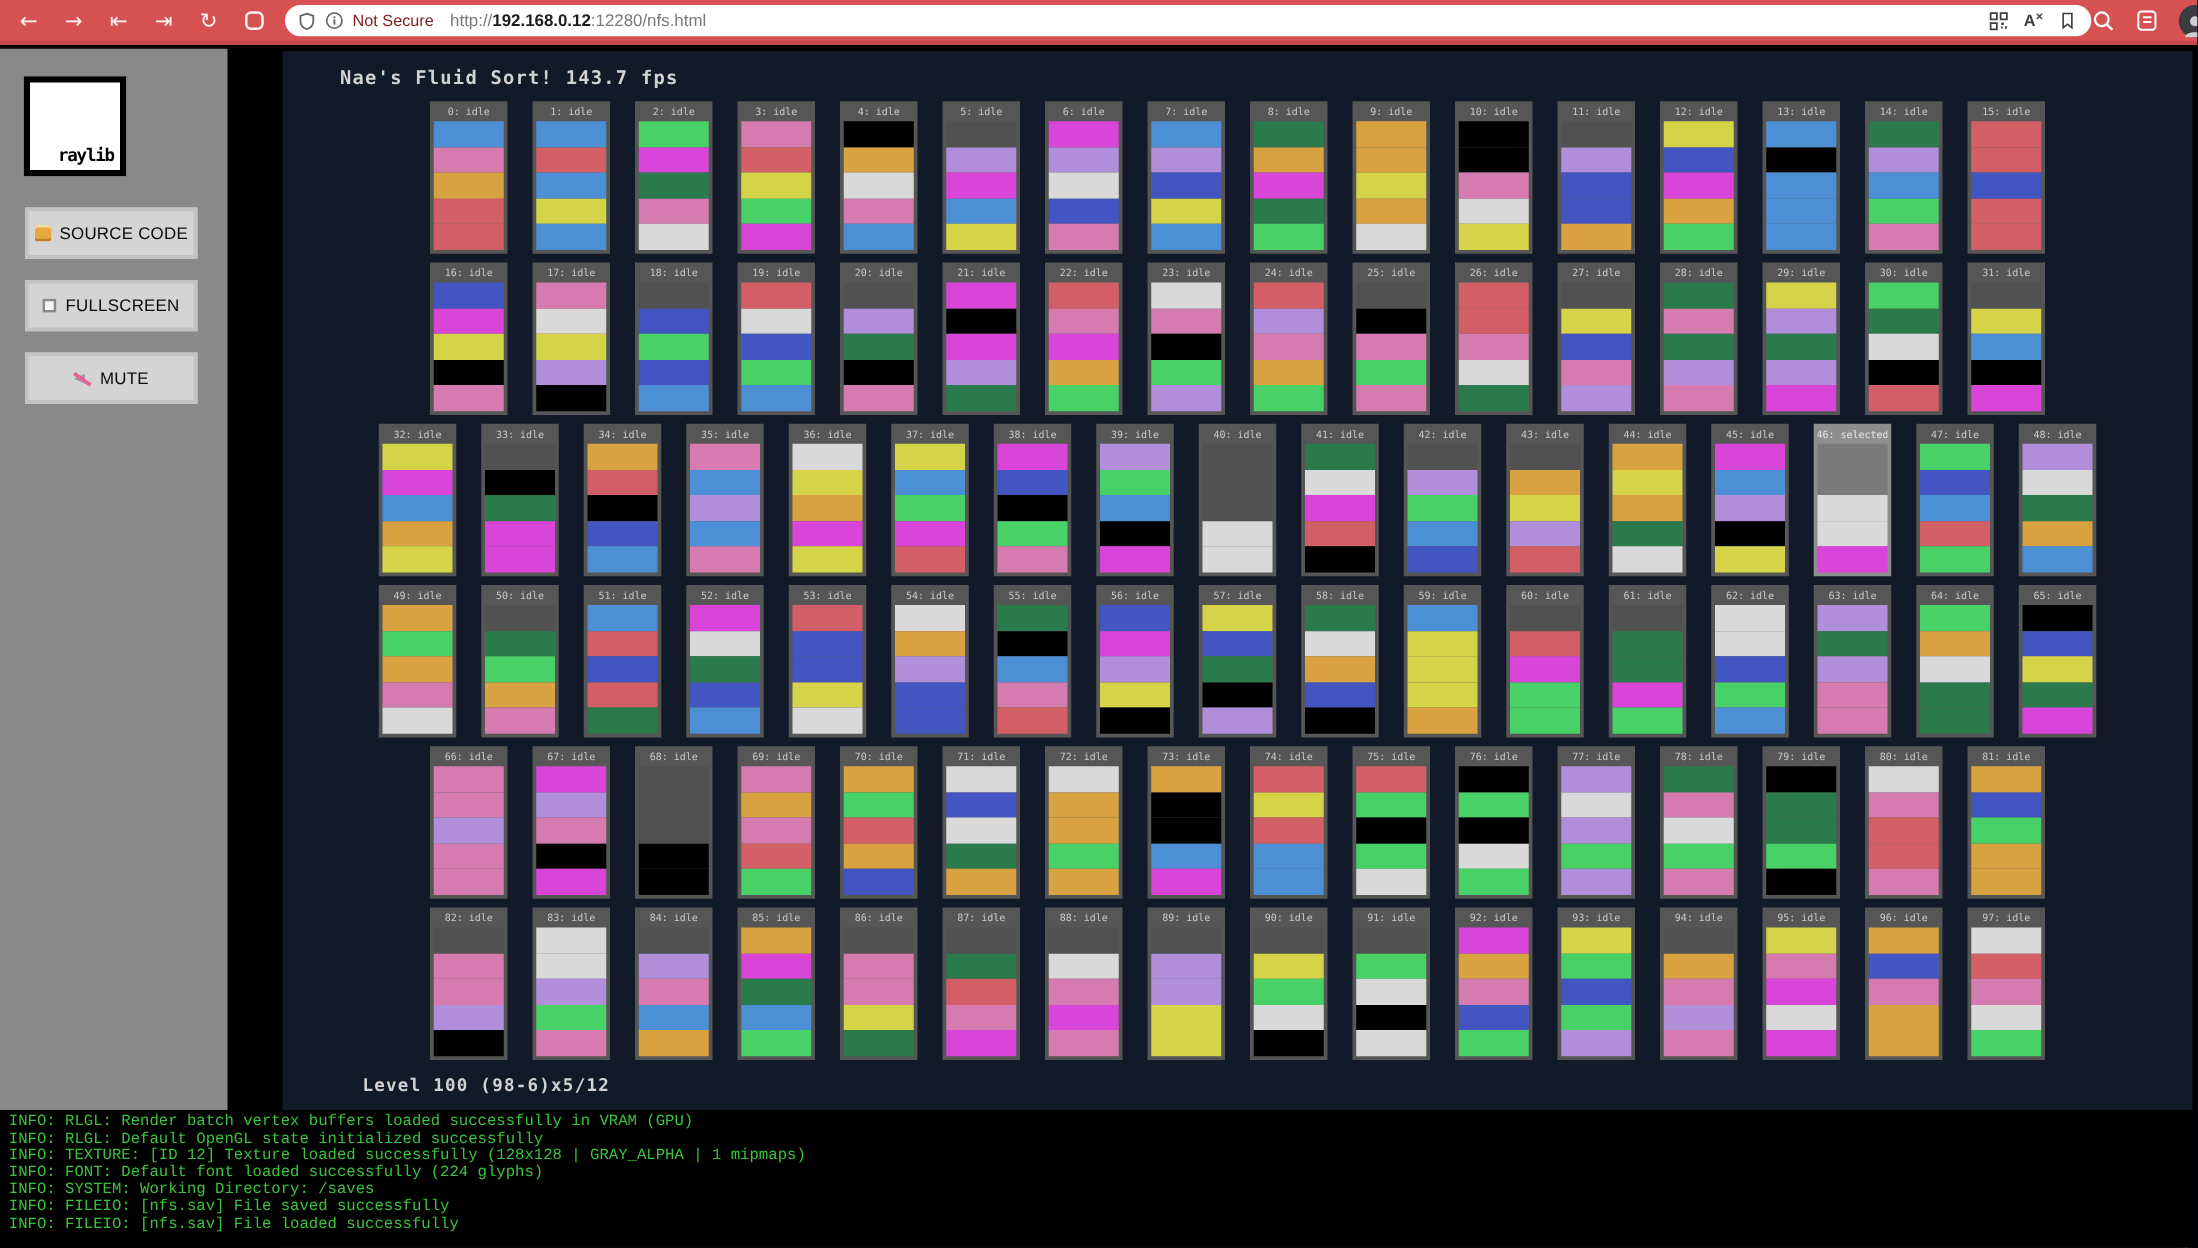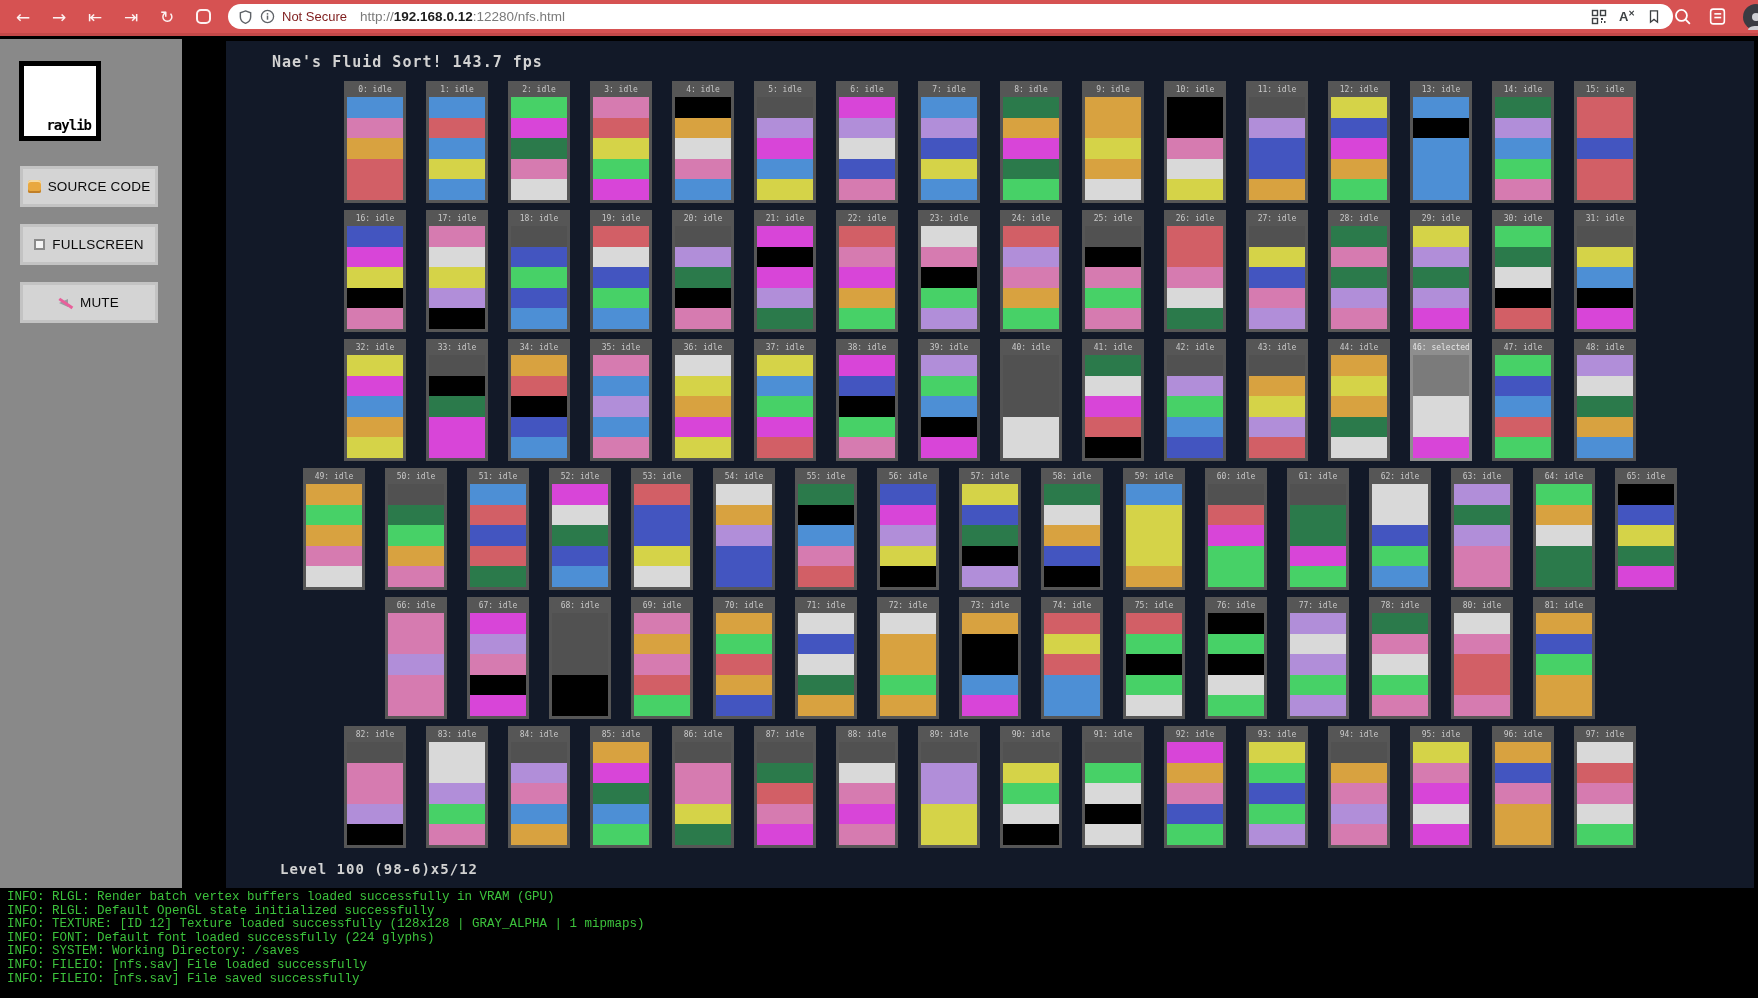--- a/index.html
+++ b/index.html
@@ -52,21 +52,21 @@
                     border-top:4px solid transparent; border-bottom:4px solid transparent;
                     border-right:9px solid #9a9aa2; }
   .icon-mute .slash { position:absolute; left:-1px; top:5px; width:16px; height:2.5px;
                       background:#e85f9a; transform:rotate(35deg); }
 
   
   .game-canvas { position:absolute; left:226px; top:2px; width:1528px; height:972px;
                  background:#121928; font-family:"DejaVu Sans Mono", monospace; }
   .game-title { position:absolute; left:46px; top:12px; color:#d2d2d2; font-size:15px;
                 font-weight:bold; letter-spacing:1px; }
-  .game-status { position:absolute; left:54px; top:820px; color:#d2d2d2; font-size:14px;
+  .game-status { position:absolute; left:64px; top:820px; color:#d2d2d2; font-size:14px;
                  font-weight:bold; letter-spacing:1px; }
   .tube-rows { position:absolute; left:0; top:40px; width:100%; }
   .tube-row { display:flex; justify-content:center; gap:20px; margin-bottom:7px; height:122px; }
   .tube { width:62px; height:122px; background:#565656; padding:0 3px 3px 3px; cursor:pointer; }
   .tube-label { height:16px; display:flex; align-items:center; justify-content:center;
                 color:#c9c9c9; font-size:8px; letter-spacing:0; white-space:nowrap; overflow:hidden; }
   .slots { height:103px; display:flex; flex-direction:column; }
   .slot { flex:1; }
   .slot.empty { background:#515151; }
   .tube.selected { background:#8e8e8e; }
@@ -626,20 +626,30 @@
             <div class="tube">
               <div class="tube-label">44: idle</div>
               <div class="slots">
                 <div class="slot" style="background: rgb(216, 162, 64);"></div>
                 <div class="slot" style="background: rgb(213, 211, 72);"></div>
                 <div class="slot" style="background: rgb(216, 162, 64);"></div>
                 <div class="slot" style="background: rgb(43, 122, 75);"></div>
                 <div class="slot" style="background: rgb(217, 217, 217);"></div>
               </div>
             </div>
+            <div class="tube">
+              <div class="tube-label">45: idle</div>
+              <div class="slots">
+                <div class="slot" style="background: rgb(216, 69, 216);"></div>
+                <div class="slot" style="background: rgb(77, 143, 213);"></div>
+                <div class="slot" style="background: rgb(177, 142, 217);"></div>
+                <div class="slot" style="background: rgb(0, 0, 0);"></div>
+                <div class="slot" style="background: rgb(213, 211, 72);"></div>
+              </div>
+            </div>
             <div class="tube selected">
               <div class="tube-label">46: selected</div>
               <div class="slots">
                 <div class="slot empty"></div>
                 <div class="slot empty"></div>
                 <div class="slot" style="background: rgb(217, 217, 217);"></div>
                 <div class="slot" style="background: rgb(217, 217, 217);"></div>
                 <div class="slot" style="background: rgb(216, 69, 216);"></div>
               </div>
             </div>
@@ -958,20 +968,30 @@
               </div>
             </div>
             <div class="tube">
               <div class="tube-label">78: idle</div>
               <div class="slots">
                 <div class="slot" style="background: rgb(43, 122, 75);"></div>
                 <div class="slot" style="background: rgb(214, 123, 176);"></div>
                 <div class="slot" style="background: rgb(217, 217, 217);"></div>
                 <div class="slot" style="background: rgb(71, 209, 103);"></div>
                 <div class="slot" style="background: rgb(214, 123, 176);"></div>
+              </div>
+            </div>
+            <div class="tube">
+              <div class="tube-label">79: idle</div>
+              <div class="slots">
+                <div class="slot" style="background: rgb(0, 0, 0);"></div>
+                <div class="slot" style="background: rgb(43, 122, 75);"></div>
+                <div class="slot" style="background: rgb(43, 122, 75);"></div>
+                <div class="slot" style="background: rgb(71, 209, 103);"></div>
+                <div class="slot" style="background: rgb(0, 0, 0);"></div>
               </div>
             </div>
             <div class="tube">
               <div class="tube-label">80: idle</div>
               <div class="slots">
                 <div class="slot" style="background: rgb(217, 217, 217);"></div>
                 <div class="slot" style="background: rgb(214, 123, 176);"></div>
                 <div class="slot" style="background: rgb(210, 95, 102);"></div>
                 <div class="slot" style="background: rgb(210, 95, 102);"></div>
                 <div class="slot" style="background: rgb(214, 123, 176);"></div>
@@ -1159,18 +1179,18 @@
           </svg>
       </span>
     </div>
 
     <div class="console">
         <div class="console-line">INFO: RLGL: Render batch vertex buffers loaded successfully in VRAM (GPU)</div>
         <div class="console-line">INFO: RLGL: Default OpenGL state initialized successfully</div>
         <div class="console-line">INFO: TEXTURE: [ID 12] Texture loaded successfully (128x128 | GRAY_ALPHA | 1 mipmaps)</div>
         <div class="console-line">INFO: FONT: Default font loaded successfully (224 glyphs)</div>
         <div class="console-line">INFO: SYSTEM: Working Directory: /saves</div>
+        <div class="console-line">INFO: FILEIO: [nfs.sav] File saved successfully</div>
         <div class="console-line">INFO: FILEIO: [nfs.sav] File loaded successfully</div>
-        <div class="console-line">INFO: FILEIO: [nfs.sav] File saved successfully</div>
       </div>
 
   </div>
 </div>
 
 </body></html>

